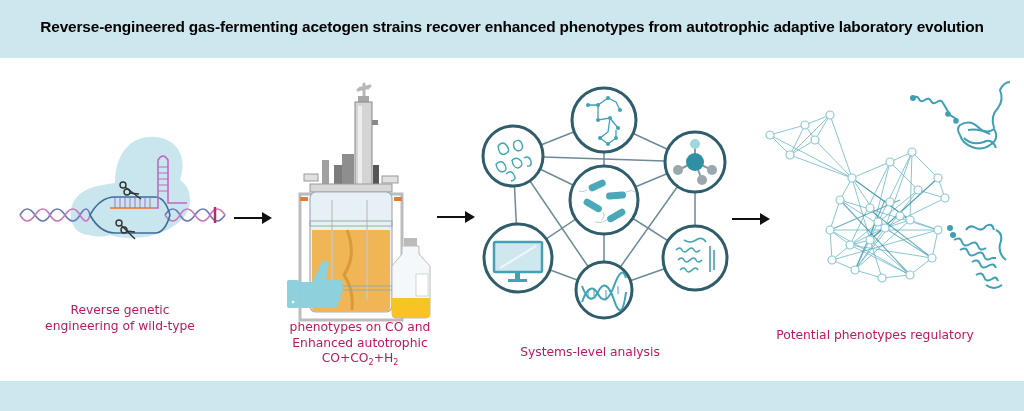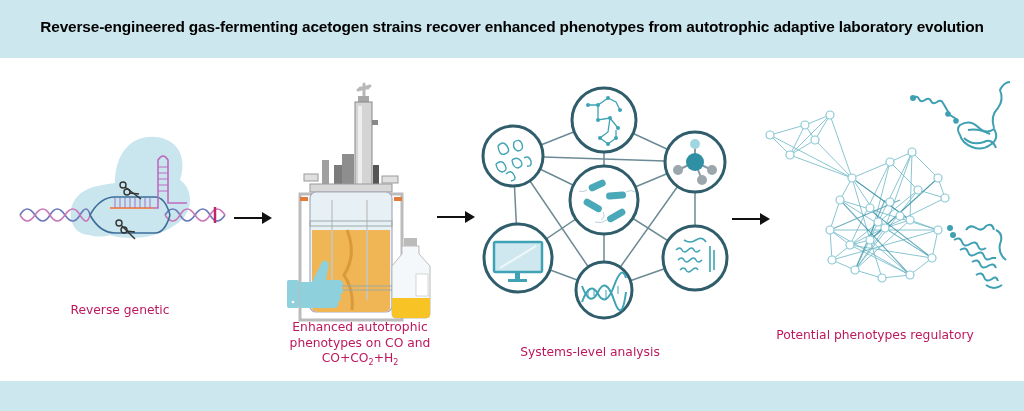--- a/index.html
+++ b/index.html
@@ -71,20 +71,21 @@
   <g stroke="#333" stroke-width="1.4" fill="none">
     <circle cx="104" cy="108" r="3"></circle>
       <circle cx="109" cy="115" r="3"></circle>
     <line x1="106" y1="110" x2="120" y2="124"></line>
       <line x1="111" y1="116" x2="120" y2="117"></line>
   </g>
 </svg>
 
 <div class="caption cap1">
   <div>Reverse genetic</div>
+  <div>engineering of wild-type</div>
 </div>
 
 <svg class="arrow" width="40" height="14" style="left:234px; top:211px;" viewBox="0 0 40 14">
   <line x1="0" y1="7" x2="30" y2="7" stroke="#111" stroke-width="2"></line>
   <path d="M28,1 L38,7 L28,13 Z" fill="#111"></path>
 </svg>
 
 <svg width="170" height="240" style="left:282px; top:80px;" viewBox="0 0 170 240">
   <g>
     <path d="M78,8 L86,8 M82,4 L82,16 M76,10 L88,6" stroke="#b8b8b8" stroke-width="3" stroke-linecap="round"></path>
@@ -119,22 +120,22 @@
   </g>
   <g>
     <rect x="122" y="158" width="13" height="8" fill="#bbb"></rect>
     <path d="M120,166 L137,166 L137,174 L148,186 L148,234 Q148,238 144,238 L114,238 Q110,238 110,234 L110,186 L120,174 Z" fill="#f4f8fa" stroke="#bbb" stroke-width="1"></path>
     <path d="M110,218 L148,218 L148,234 Q148,238 144,238 L114,238 Q110,238 110,234 Z" fill="#f7c325"></path>
     <rect x="134" y="194" width="12" height="22" fill="#fff" stroke="#ccc" stroke-width="0.8"></rect>
   </g>
 </svg>
 
 <div class="caption cap2">
+  <div>phenotypes on CO and</div>
   <div>Enhanced autotrophic</div>
-  <div>phenotypes on CO and</div>
   <div><span>CO+CO</span><sub>2</sub><span>+H</span><sub>2</sub></div>
 </div>
 
 <svg class="arrow" width="40" height="14" style="left:437px; top:210px;" viewBox="0 0 40 14">
   <line x1="0" y1="7" x2="30" y2="7" stroke="#111" stroke-width="2"></line>
   <path d="M28,1 L38,7 L28,13 Z" fill="#111"></path>
 </svg>
 
 <svg width="260" height="240" style="left:470px; top:80px;" viewBox="0 0 260 240">
   <g stroke="#6c8a95" stroke-width="1.5">

